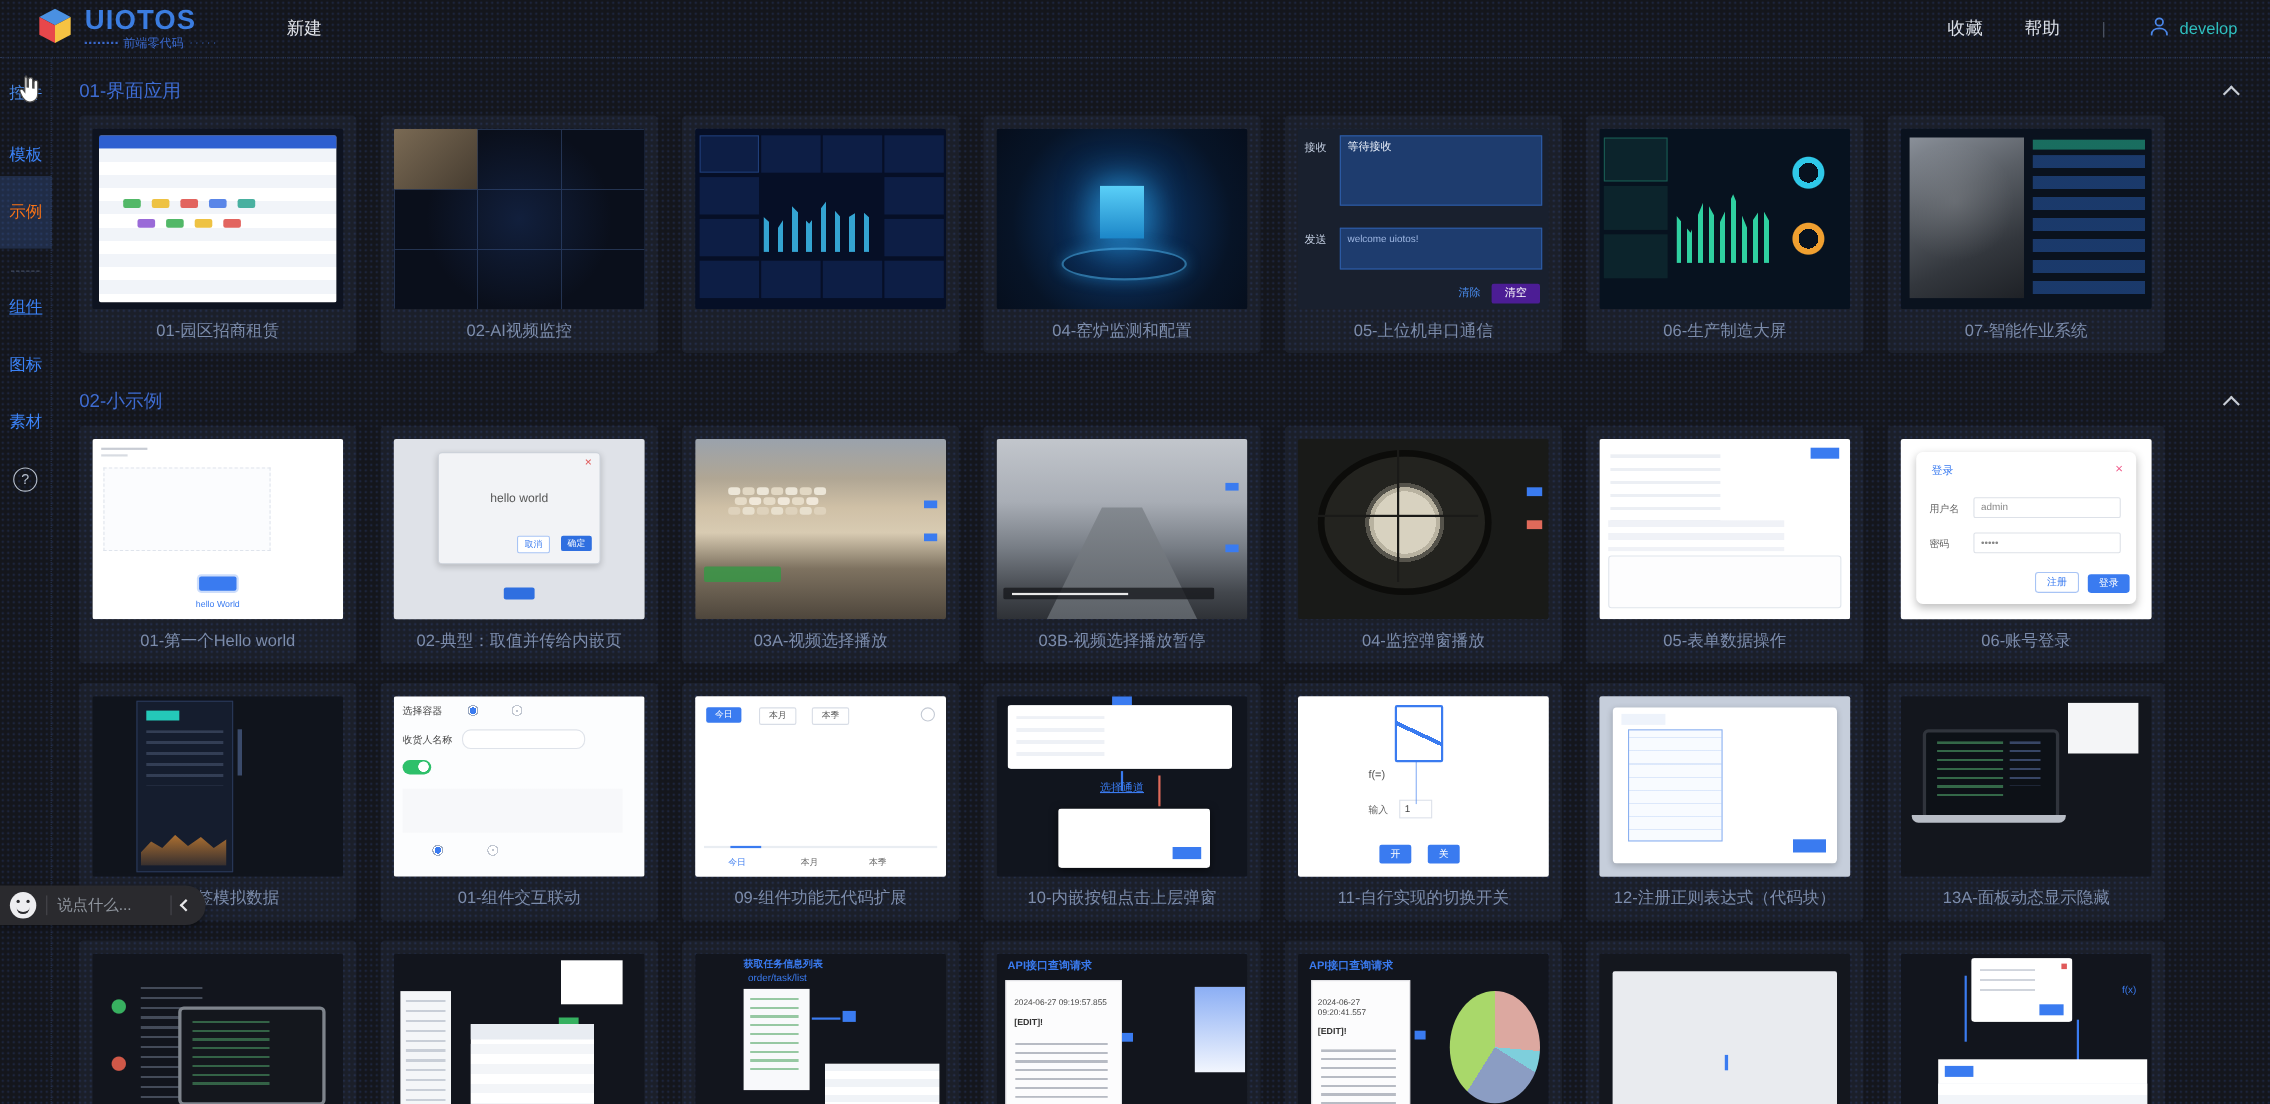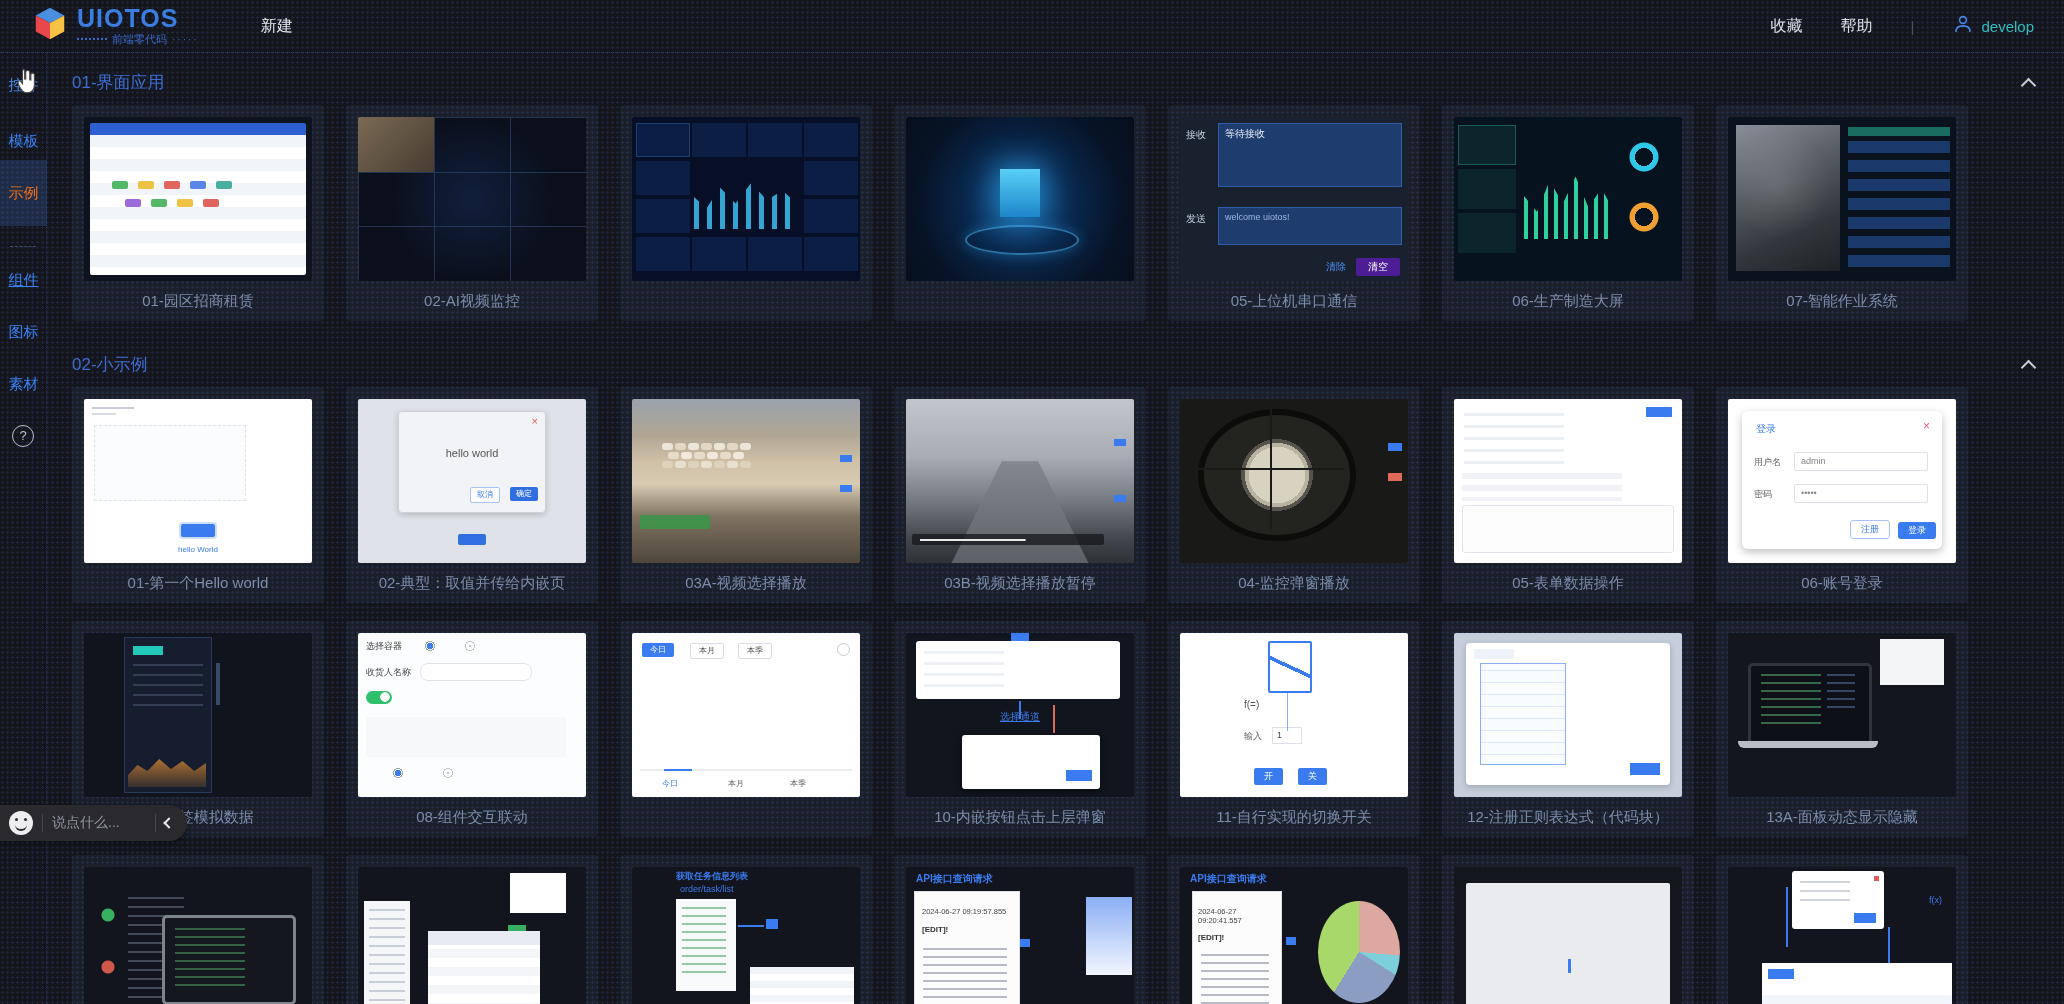--- a/index.html
+++ b/index.html
@@ -426,20 +426,21 @@
   </div>
       <div class="card">
     <div class="thumb k-videogrid"></div>
     <div class="card-label">02-AI视频监控</div>
   </div>
       <div class="card">
     <div class="thumb k-dash1"></div>
   </div>
       <div class="card">
     <div class="thumb k-dashcube"></div>
+    <div class="card-label">04-窑炉监测和配置</div>
   </div>
       <div class="card">
     <div class="thumb k-serial">
           <span class="tp p-l1">接收</span>
           <span class="tp p-b1">等待接收</span>
           <span class="tp p-l2">发送</span>
           <span class="tp p-b2">welcome uiotos!</span>
           <span class="tp p-bt1">清除</span>
           <span class="tp p-bt2">清空</span>
         </div>
@@ -506,31 +507,32 @@
   </div>
       <div class="card">
     <div class="thumb k-phonedark"></div>
     <div class="card-label">07-标签模拟数据</div>
   </div>
       <div class="card">
     <div class="thumb k-formradios">
           <span class="tp p-t1">选择容器</span>
           <span class="tp p-t2">收货人名称</span>
         </div>
-    <div class="card-label">08-组件交互联动</div>
+    <div class="card-label">01-组件交互联动</div>
   </div>
       <div class="card">
     <div class="thumb k-tabslight">
           <span class="tp p-b1">今日</span>
           <span class="tp p-b2">本月</span>
           <span class="tp p-b3">本季</span>
           <span class="tp p-t1">今日</span>
           <span class="tp p-t2">本月</span>
           <span class="tp p-t3">本季</span>
         </div>
+    <div class="card-label">09-组件功能无代码扩展</div>
   </div>
       <div class="card">
     <div class="thumb k-popup">
           <span class="tp p-l">选择通道</span>
         </div>
     <div class="card-label">10-内嵌按钮点击上层弹窗</div>
   </div>
       <div class="card">
     <div class="thumb k-switch">
           <span class="tp p-fx">f(=)</span>

